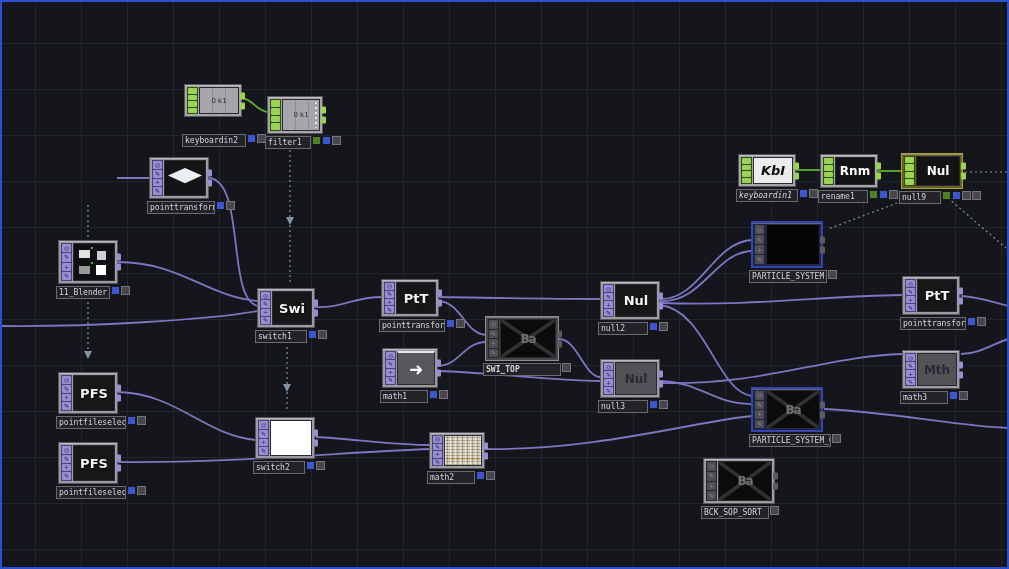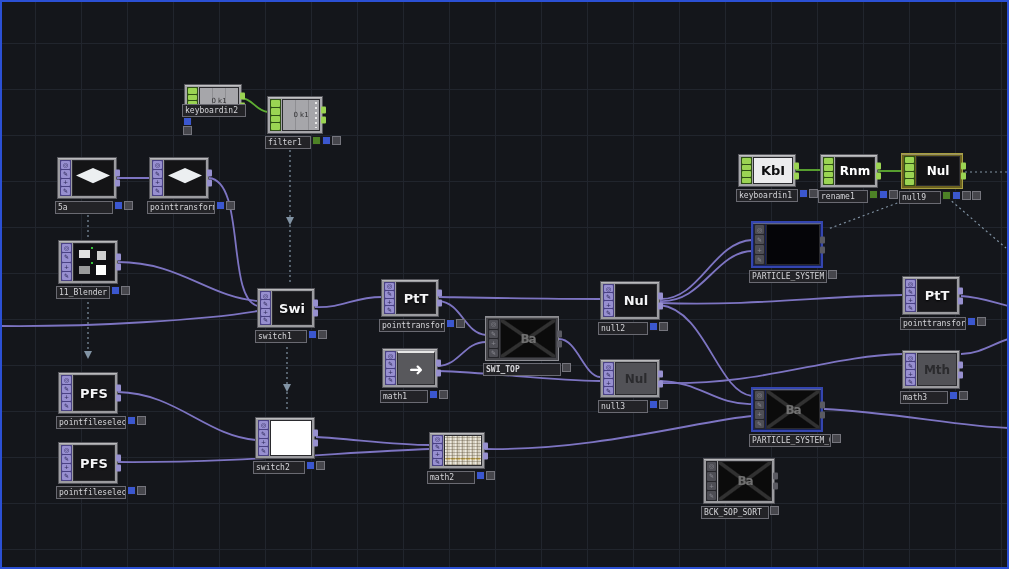--- a/index.html
+++ b/index.html
@@ -139,21 +139,21 @@
             <div class="tab"></div>
           </div>
           <div class="viewer v-strip">
             <span class="badge">0 k1</span>
           </div>
           <div class="out-tabs out-green">
             <i></i>
             <i></i>
           </div>
         </div>
-        <div class="label-row" style="top: 20px; flex-direction: column;">
+        <div class="label-row" style="top: 50px;">
           <div class="label" style="width: 58px;">keyboardin2</div>
           <div class="flag flag-blue"></div>
           <div class="flag flag-gray"></div>
         </div>
       </div>
       <div class="node" style="left: 267px; top: 96px;">
         <div class="frame frame-chop" style="width: 56px; height: 38px;">
           <div class="rail rail-green">
             <div class="tab"></div>
             <div class="tab"></div>
@@ -168,42 +168,20 @@
             <i></i>
           </div>
         </div>
         <div class="label-row" style="top: 40px;">
           <div class="label" style="width: 40px;">filter1</div>
           <div class="flag flag-green"></div>
           <div class="flag flag-blue"></div>
           <div class="flag flag-gray"></div>
         </div>
       </div>
-      <div class="node" style="left: 57px; top: 157px;">
-        <div class="frame frame-gray" style="width: 60px; height: 42px;">
-          <div class="rail rail-purple">
-            <div class="tab">◎</div>
-            <div class="tab">✎</div>
-            <div class="tab">+</div>
-            <div class="tab">✎</div>
-          </div>
-          <div class="viewer v-plane">
-            <div class="plane-shape"></div>
-          </div>
-          <div class="out-tabs out-purple">
-            <i></i>
-            <i></i>
-          </div>
-        </div>
-        <div class="label-row" style="top: 44px;">
-          <div class="label" style="width: 52px;">5a</div>
-          <div class="flag flag-blue"></div>
-          <div class="flag flag-gray"></div>
-        </div>
-      </div>
       <div class="node" style="left: 149px; top: 157px;">
         <div class="frame frame-gray" style="width: 60px; height: 42px;">
           <div class="rail rail-purple">
             <div class="tab">◎</div>
             <div class="tab">✎</div>
             <div class="tab">+</div>
             <div class="tab">✎</div>
           </div>
           <div class="viewer v-plane">
             <div class="plane-shape"></div>
@@ -508,21 +486,21 @@
           <div class="out-tabs out-dark">
             <i></i>
             <i></i>
           </div>
         </div>
         <div class="label-row" style="top: 48px;">
           <div class="label" style="width: 62px;">BCK_SOP_SORT</div>
           <div class="flag flag-gray"></div>
         </div>
       </div>
-      <div class="node" style="left: 738px; top: 154px;">
+      <div class="node" style="left: 738px; top: 154px; font-style: italic;">
         <div class="frame frame-chop" style="width: 58px; height: 33px;">
           <div class="rail rail-green">
             <div class="tab"></div>
             <div class="tab"></div>
             <div class="tab"></div>
             <div class="tab"></div>
           </div>
           <div class="viewer v-kbi">
             <span class="badge">KbI</span>
           </div>

